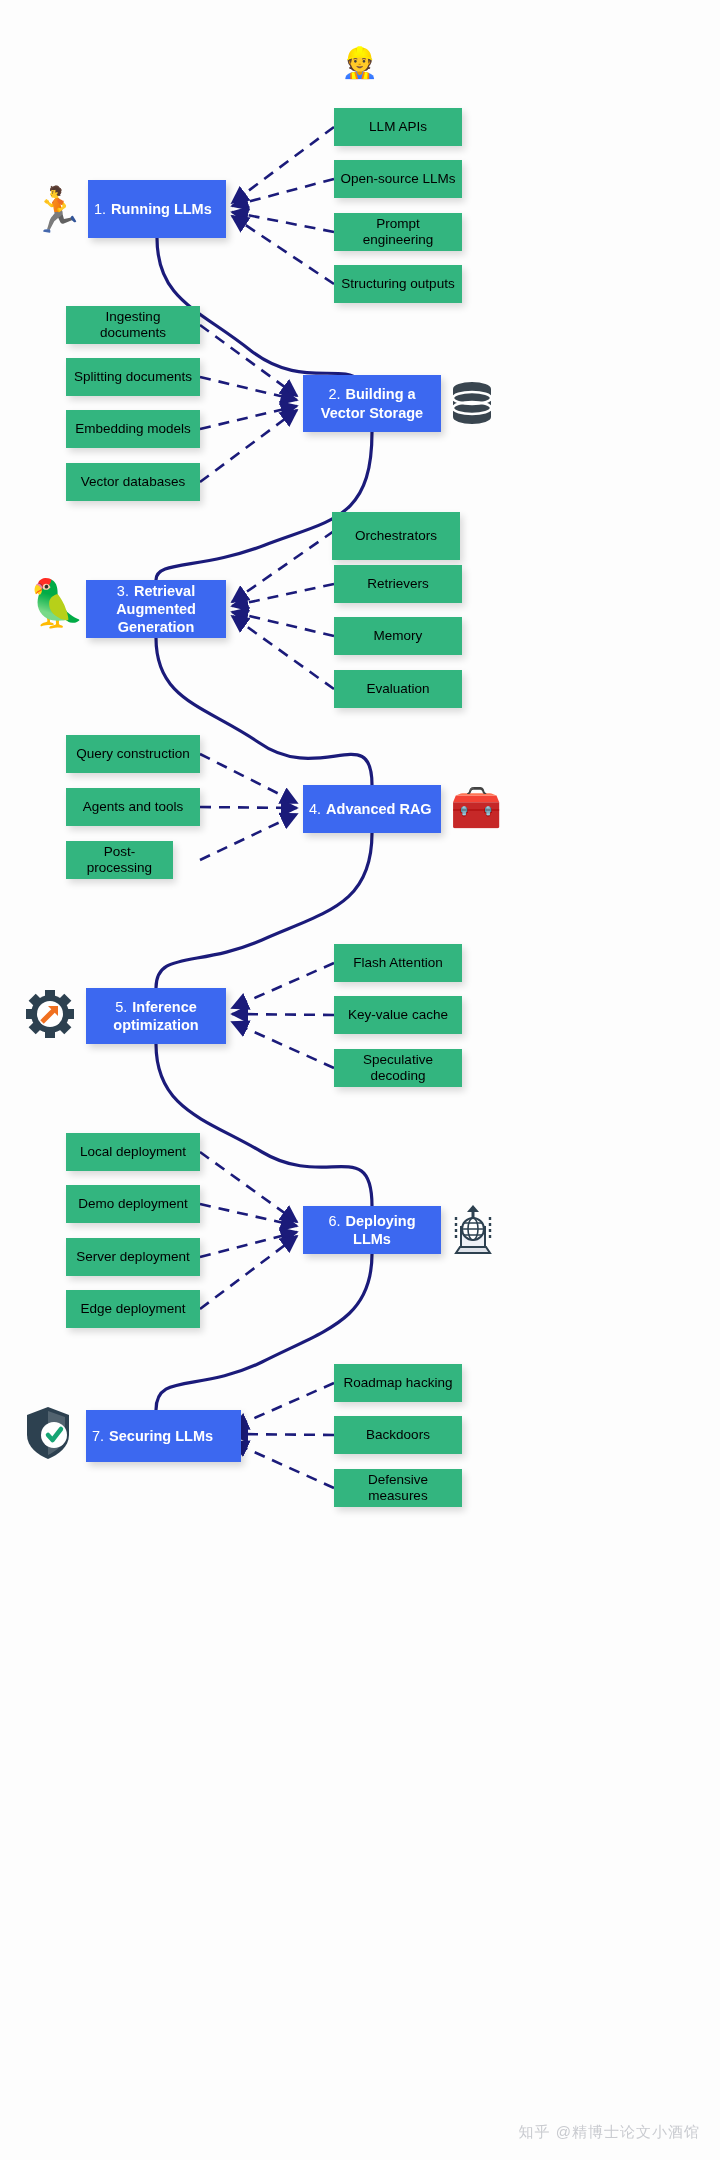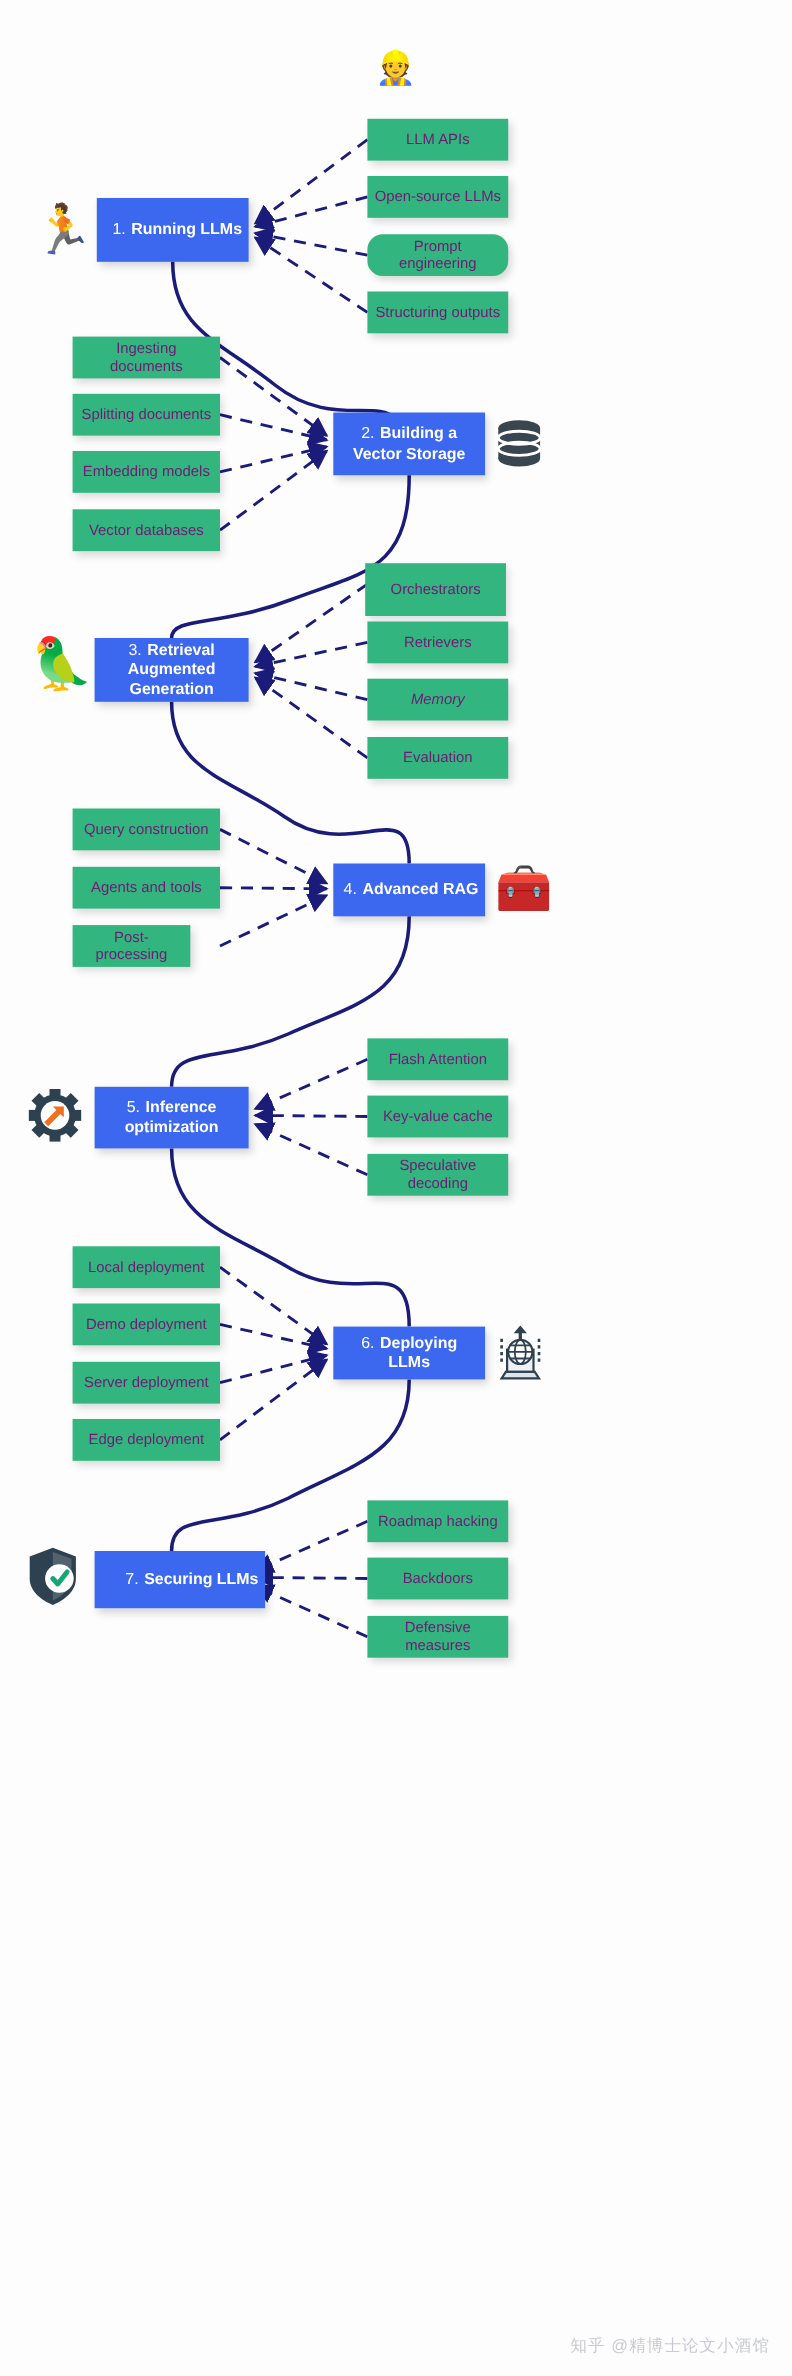--- a/index.html
+++ b/index.html
@@ -46,38 +46,38 @@
     color: #1b1b7a;
     letter-spacing: -0.2px;
     white-space: nowrap;
   }
   .node {
     position: absolute;
     background: #3c68f0;
     color: #ffffff;
     display: flex;
     align-items: center;
-    justify-content: flex-end;
+    justify-content: flex-start;
     text-align: center;
     font-size: 14.5px;
     font-weight: bold;
     box-shadow: 3px 4px 7px rgba(0,0,0,0.16);
     box-sizing: border-box;
     padding: 4px 6px;
     line-height: 1.25;
     z-index: 4;
   }
   .node .num {
     font-weight: normal;
     margin-right: 5px;
   }
   .leaf {
     position: absolute;
     background: #33b57f;
-    color: #701a75;
+    color: #000000;
     display: flex;
     align-items: center;
     justify-content: center;
     text-align: center;
     font-size: 13.5px;
     font-weight: normal;
     box-shadow: 3px 4px 7px rgba(0,0,0,0.14);
     box-sizing: border-box;
     padding: 3px 6px;
     line-height: 1.2;
@@ -160,21 +160,21 @@
   <div class="title-row">
     <span class="title-emoji">👷</span>
   </div>
 
   <div class="node" style="left:88px;top:180px;width:138px;height:58px;">
     <span><span class="num">1.</span><span>Running LLMs</span></span>
   </div>
   <div class="side-icon" style="left:30px;top:188px;font-size:44px;">🏃</div>
   <div class="leaf" style="left:334px;top:108px;width:128px;height:38px;">LLM APIs</div>
   <div class="leaf" style="left:334px;top:160px;width:128px;height:38px;">Open-source LLMs</div>
-  <div class="leaf" style="left:334px;top:213px;width:128px;height:38px;border-radius:14px;">Prompt engineering</div>
+  <div class="leaf" style="left:334px;top:213px;width:128px;height:38px;">Prompt engineering</div>
   <div class="leaf" style="left:334px;top:265px;width:128px;height:38px;">Structuring outputs</div>
 
   <div class="node" style="left:303px;top:375px;width:138px;height:57px;">
     <span><span class="num">2.</span><span>Building a Vector Storage</span></span>
   </div>
   <div class="side-icon" style="left:450px;top:380px;font-size:44px;">
     <svg width="44" height="46" viewBox="0 0 44 46">
       <ellipse cx="22" cy="9" rx="19" ry="7" fill="#39454f"></ellipse>
       <rect x="3" y="9" width="38" height="28" fill="#39454f"></rect>
       <ellipse cx="22" cy="37" rx="19" ry="7" fill="#39454f"></ellipse>
@@ -186,21 +186,21 @@
   <div class="leaf" style="left:66px;top:358px;width:134px;height:38px;">Splitting documents</div>
   <div class="leaf" style="left:66px;top:410px;width:134px;height:38px;">Embedding models</div>
   <div class="leaf" style="left:66px;top:463px;width:134px;height:38px;">Vector databases</div>
 
   <div class="node" style="left:86px;top:580px;width:140px;height:58px;">
     <span><span class="num">3.</span><span>Retrieval Augmented Generation</span></span>
   </div>
   <div class="side-icon" style="left:28px;top:580px;font-size:46px;">🦜</div>
   <div class="leaf" style="left:332px;top:512px;width:128px;height:48px;text-align:right;">Orchestrators</div>
   <div class="leaf" style="left:334px;top:565px;width:128px;height:38px;">Retrievers</div>
-  <div class="leaf" style="left:334px;top:617px;width:128px;height:38px;font-style:italic;">Memory</div>
+  <div class="leaf" style="left:334px;top:617px;width:128px;height:38px;">Memory</div>
   <div class="leaf" style="left:334px;top:670px;width:128px;height:38px;">Evaluation</div>
 
   <div class="node" style="left:303px;top:785px;width:138px;height:48px;">
     <span><span class="num">4.</span><span>Advanced RAG</span></span>
   </div>
   <div class="side-icon" style="left:450px;top:787px;font-size:42px;">🧰</div>
   <div class="leaf" style="left:66px;top:735px;width:134px;height:38px;">Query construction</div>
   <div class="leaf" style="left:66px;top:788px;width:134px;height:38px;">Agents and tools</div>
   <div class="leaf" style="left:66px;top:841px;width:107px;height:38px;">Post-processing</div>
 

